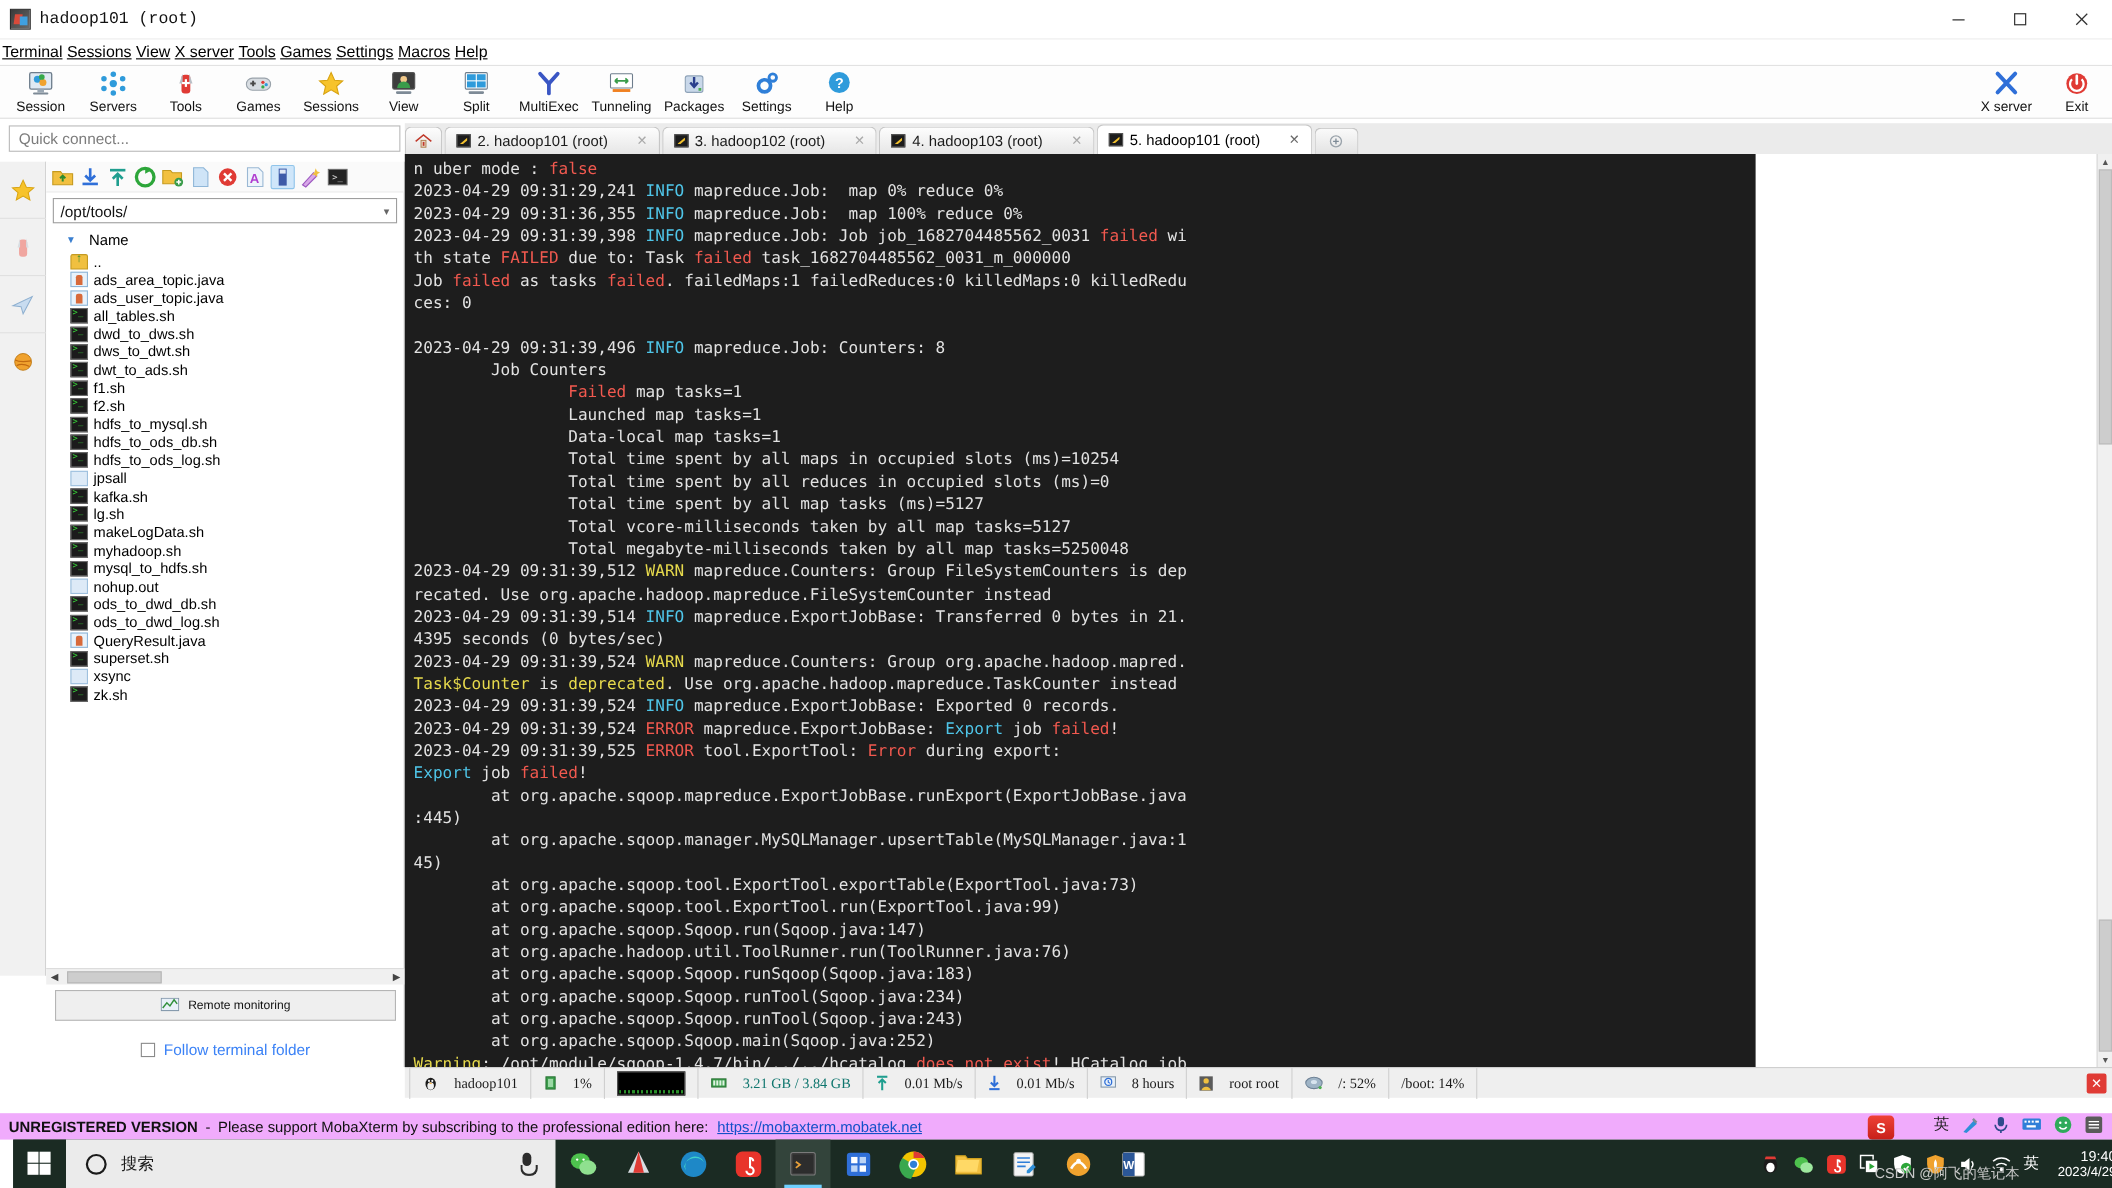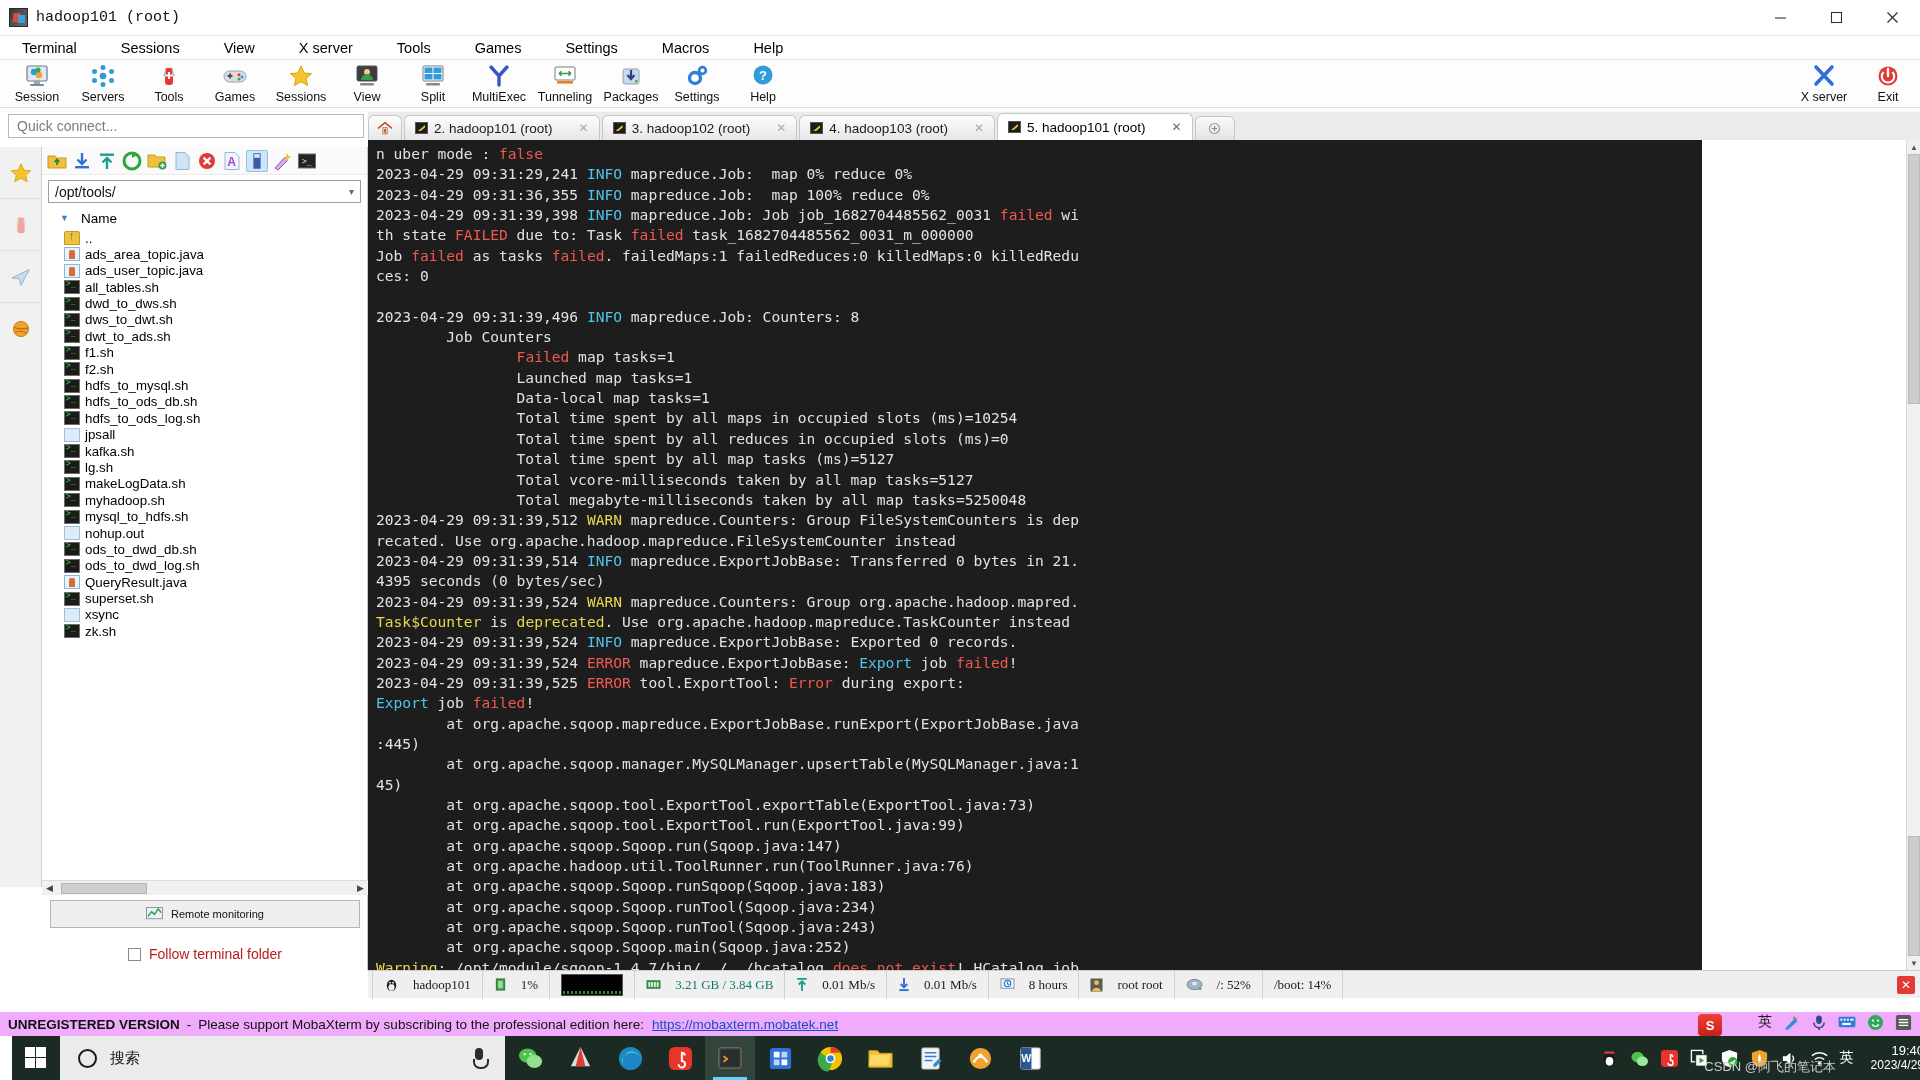--- a/index.html
+++ b/index.html
@@ -40,21 +40,21 @@
   .win-btn.close { color: #333; }
   .win-btn svg { display:block; }
 
   
   .menubar {
     position: absolute; top: 36px; left: 0; width: 1920px; height: 24px;
     background: #ffffff; display: flex; align-items: center;
     border-bottom: 1px solid #e2e2e2;
   }
   .menu-item {
-    font-size: 14.5px; color: #000; padding: 2px 22px; white-space: nowrap;
+    font-size: 14.5px; color: #000; padding: 2px 2px; white-space: nowrap; text-decoration: underline;
   }
 
   
   .toolbar {
     position: absolute; top: 60px; left: 0; width: 1920px; height: 48px;
     background: #fdfdfd; border-bottom: 1px solid #dfdfdf;
     display: flex; align-items: flex-start; padding-left: 4px;
   }
   .tb-item {
     width: 66px; display: flex; flex-direction: column; align-items: center;
@@ -137,21 +137,21 @@
   .scr-thumb { height: 11px; width: 86px; background: #cdcdcd; border: 1px solid #b6b6b6; margin-left: 4px; }
   .remote-mon {
     position: absolute; bottom: 42px; left: 8px; width: 310px; height: 28px;
     background: #efefef; border: 1px solid #b5b5b5;
     display: flex; align-items: center; justify-content: center; gap: 8px;
     font-size: 11px; color: #111;
   }
   .follow-row {
     position: absolute; bottom: 8px; left: 0; width: 326px;
     display: flex; align-items: center; justify-content: center; gap: 8px;
-    font-size: 14px; color: #b91c1c;
+    font-size: 14px; color: #3b82f6;
   }
   .checkbox { width: 13px; height: 13px; border: 1px solid #8a8a8a; background: #fff; }
 
   
   .tabbar {
     position: absolute; top: 112px; left: 368px; width: 1552px; height: 28px;
     background: #ebebeb; display: flex; align-items: flex-end;
   }
   .tab {
     height: 25px; display: flex; align-items: center; padding: 0 10px;
@@ -175,21 +175,21 @@
   .tab-close { margin-left: 26px; font-size: 12px; color: #a9a9a9; }
   .tab.active .tab-close { color: #6a6a6a; }
   .tab-plus {
     width: 40px; height: 24px; background: linear-gradient(#fafafa,#e3e3e3);
     border: 1px solid #c6c6c6; border-bottom: none; border-radius: 6px 6px 0 0;
     display: flex; align-items: center; justify-content: center;
   }
 
   
   .terminal {
-    position: absolute; top: 140px; left: 368px; width: 1334px; height: 830px;
+    position: absolute; top: 140px; left: 368px; width: 1228px; height: 830px;
     background: #1d1d1d; overflow: hidden;
     font-family: "DejaVu Sans Mono", monospace;
     font-size: 14.6px; line-height: 20.35px;
     color: #e2e2e2; padding: 4px 0 0 8px;
     white-space: pre;
   }
   .term-scroll {
     position: absolute; top: 140px; right: 0; width: 14px; height: 830px;
     background: #f0f0f0; border-left: 1px solid #d8d8d8;
   }

